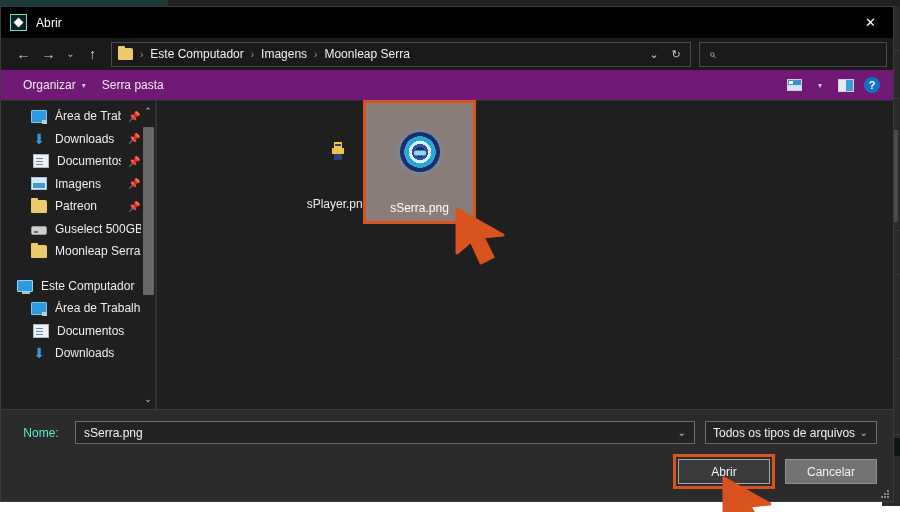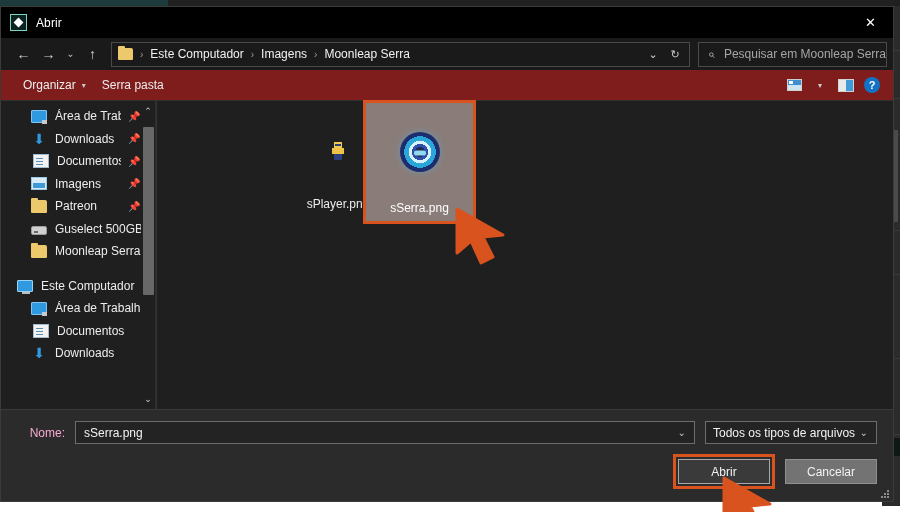--- a/index.html
+++ b/index.html
@@ -130,21 +130,21 @@
     flex: 0 0 188px; height: 25px; margin-left: 8px;
     border: 1px solid #4a4a4a; background: #1a1a1a;
     display: flex; align-items: center; padding-left: 9px; gap: 9px;
   }
   .search-glyph { color: #c8c8c8; font-size: 12px; transform: scaleX(-1); }
   .search-ph { font-size: 12px; color: #a6a6a6; white-space: nowrap; }
 
   
   .cmdbar {
     height: 31px; flex: 0 0 31px;
-    background: #7f1d1d;
+    background: #701a75;
     border-bottom: 1px solid #303030;
     display: flex; align-items: center;
     padding: 0 8px 0 14px;
   }
   .cmd-item {
     font-size: 12px; color: #ededed;
     padding: 4px 8px; display: flex; align-items: center; gap: 6px;
   }
   .cmd-caret { font-size: 8px; color: #c9c9c9; }
   .cmdbar-spacer { flex: 1 1 auto; }
@@ -331,21 +331,21 @@
   
   .footer {
     flex: 0 0 auto; background: #2b2b2b;
     border-top: 1px solid #3a3a3a;
     padding: 11px 16px 12px 16px;
     position: relative;
   }
   .footer-row { display: flex; align-items: center; gap: 10px; }
   .footer-row + .footer-row { margin-top: 10px; }
   .name-label {
-    font-size: 12px; color: #f9a8d4; width: 48px; text-align: right;
+    font-size: 12px; color: #5eead4; width: 48px; text-align: center;
     flex: 0 0 48px;
   }
   .name-input {
     flex: 1 1 auto; height: 23px;
     border: 1px solid #6d6d6d; background: #232323;
     display: flex; align-items: center; padding: 0 4px 0 8px;
     min-width: 0;
   }
   .name-value { font-size: 12px; color: #f2f2f2; flex: 1 1 auto; }
   .name-caret { font-size: 10px; color: #c2c2c2; padding: 0 4px; }
@@ -430,21 +430,20 @@
         <span class="crumb">Imagens</span>
         <span class="crumb-sep">›</span>
         <span class="crumb">Moonleap Serra</span>
         <span class="addr-spacer"></span>
         <span class="addr-icon">⌄</span>
         <span class="addr-icon">↻</span>
       </div>
 
       <div class="searchbox">
         <span class="search-glyph">⌕</span>
-        <span class="search-ph">Pesquisar em Moonleap Serra</span>
       </div>
     </div>
 
     <div class="cmdbar">
       <div class="cmd-item">
         <span>Organizar</span>
         <span class="cmd-caret">▾</span>
       </div>
       <div class="cmd-item">
         <span>Serra pasta</span>

